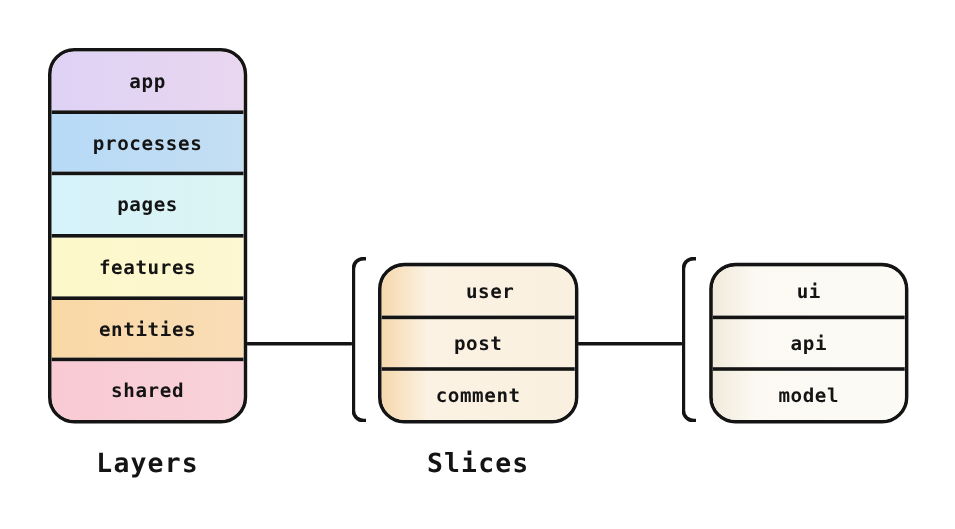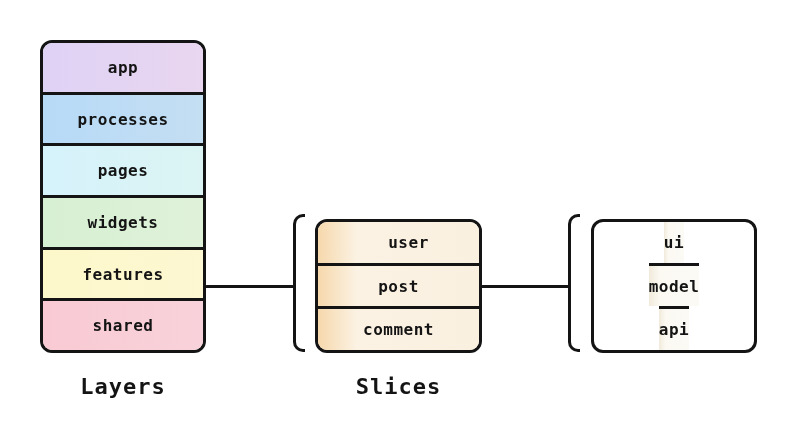--- a/index.html
+++ b/index.html
@@ -12,29 +12,29 @@
     width: 796px;
     height: 441px;
     background: #ffffff;
     font-family: "DejaVu Sans Mono", "Liberation Mono", monospace;
     overflow: hidden;
   }
   .stack {
     position: absolute;
     box-sizing: border-box;
     border: 3px solid #141414;
-    border-radius: 12px;
+    border-radius: 22px;
     overflow: hidden;
     display: flex;
     flex-direction: column;
     background: #ffffff;
   }
   .stack-layers   { left: 40px;  top: 40px;  width: 166px; height: 313px; }
   .stack-slices   { left: 315px; top: 219px; width: 167px; height: 134px; }
-  .stack-segments { left: 591px; top: 219px; width: 166px; height: 134px; align-items: center; }
+  .stack-segments { left: 591px; top: 219px; width: 166px; height: 134px; }
   .row {
     flex: 1;
     display: flex;
     align-items: center;
     justify-content: center;
     font-size: 16px;
     font-weight: 700;
     letter-spacing: 0.5px;
     color: #141414;
     border-top: 3px solid #141414;
@@ -78,39 +78,39 @@
 </style>
 </head>
 <body>
 
 <div class="canvas">
 
   <div class="stack stack-layers">
     <div class="row" style="background: linear-gradient(90deg, rgb(222, 210, 245), rgb(233, 214, 240));">app</div>
     <div class="row" style="background: linear-gradient(90deg, rgb(183, 218, 247), rgb(196, 222, 242));">processes</div>
     <div class="row" style="background: linear-gradient(90deg, rgb(214, 242, 251), rgb(219, 244, 243));">pages</div>
-    <div class="row" style="background: linear-gradient(90deg, rgb(215, 239, 211), rgb(223, 242, 217));">widgets</div>
     <div class="row" style="background: linear-gradient(90deg, rgb(253, 248, 202), rgb(253, 247, 210));">features</div>
+    <div class="row" style="background: linear-gradient(90deg, rgb(250, 216, 166), rgb(249, 221, 182));">entities</div>
     <div class="row" style="background: linear-gradient(90deg, rgb(249, 202, 211), rgb(248, 210, 218));">shared</div>
   </div>
 
   <div class="connector connector-1"></div>
 
   <div class="bracket bracket-slices"></div>
   <div class="stack stack-slices">
     <div class="row" style="background: linear-gradient(90deg, rgb(246, 216, 172), rgb(251, 242, 227) 24%, rgb(250, 240, 224)); padding-left: 20px;">user</div>
     <div class="row" style="background: linear-gradient(90deg, rgb(246, 216, 172), rgb(251, 242, 227) 24%, rgb(250, 240, 224)); text-align: center;">post</div>
     <div class="row" style="background: linear-gradient(90deg, rgb(246, 216, 172), rgb(251, 242, 227) 24%, rgb(250, 240, 224)); text-align: center;">comment</div>
   </div>
 
   <div class="connector connector-2"></div>
 
   <div class="bracket bracket-segments"></div>
   <div class="stack stack-segments">
     <div class="row" style="background: linear-gradient(90deg, rgb(241, 234, 219), rgb(251, 249, 242) 22%, rgb(252, 250, 245));">ui</div>
+    <div class="row" style="background: linear-gradient(90deg, rgb(241, 234, 219), rgb(251, 249, 242) 22%, rgb(252, 250, 245));">api</div>
     <div class="row" style="background: linear-gradient(90deg, rgb(241, 234, 219), rgb(251, 249, 242) 22%, rgb(252, 250, 245));">model</div>
-    <div class="row" style="background: linear-gradient(90deg, rgb(241, 234, 219), rgb(251, 249, 242) 22%, rgb(252, 250, 245));">api</div>
   </div>
 
   <div class="col-label col-label-layers">Layers</div>
   <div class="col-label col-label-slices">Slices</div>
 
 </div>
 
 </body></html>

